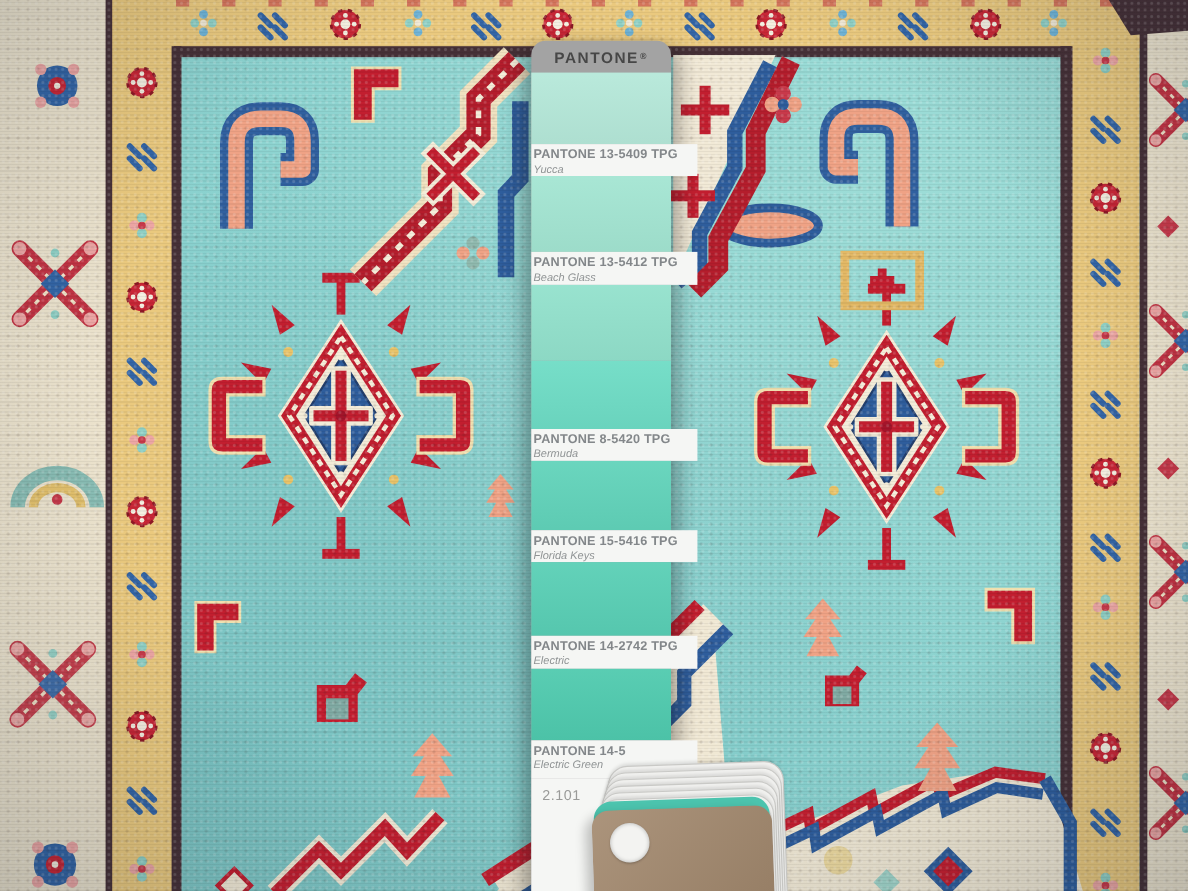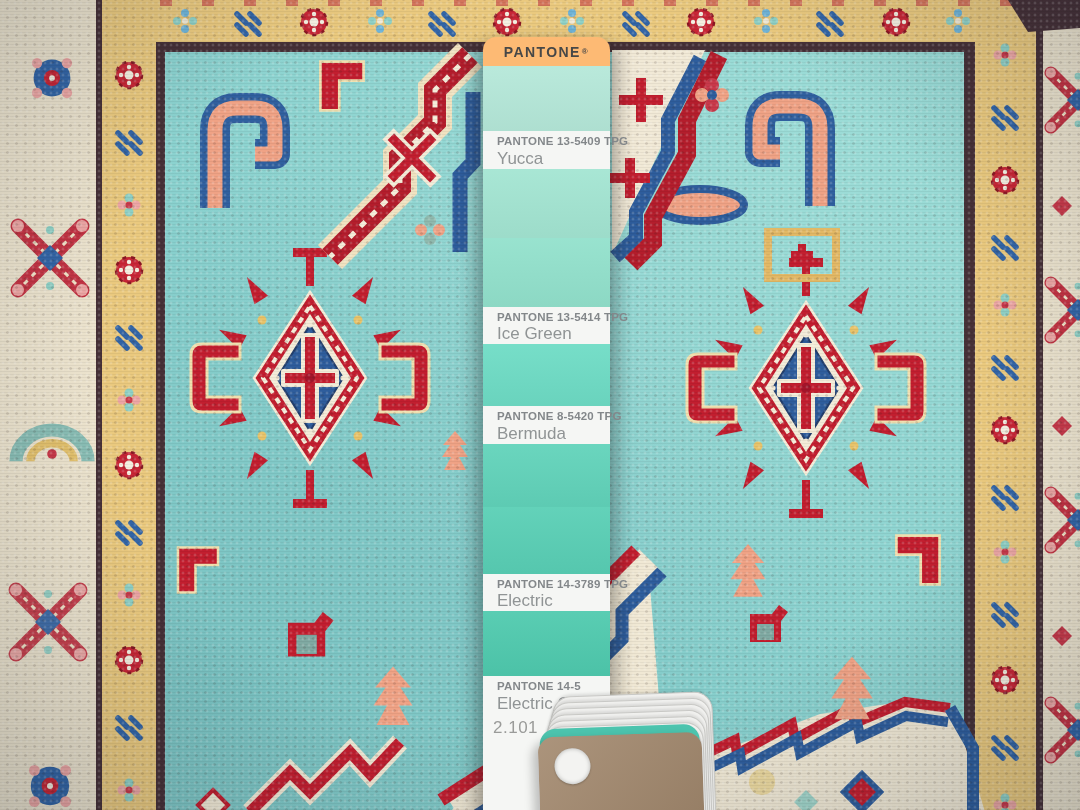--- a/index.html
+++ b/index.html
@@ -24,32 +24,32 @@
   .rug-svg{left:0;top:0;}
   .texture{left:0;top:0;width:1080px;height:810px;pointer-events:none;
     background-image:
       radial-gradient(rgba(255,255,255,.16) 1px, transparent 1.8px),
       radial-gradient(rgba(55,35,30,.13) 1px, transparent 1.8px),
       repeating-linear-gradient(0deg, rgba(0,0,0,.05) 0 1px, transparent 1px 3px);
     background-size:6px 6px,9px 9px,auto;background-position:0 0,3px 4px,0 0;}
   .vignette{left:0;top:0;width:1080px;height:810px;pointer-events:none;
     background:radial-gradient(ellipse at 50% 45%, transparent 58%, rgba(15,25,35,.20) 100%);}
   
-  .strip{left:483px;top:37px;width:127px;height:773px;background:#fdba74;
+  .strip{left:483px;top:37px;width:127px;height:773px;background:#a3a3a3;
          border-radius:13px 13px 0 0;display:flex;flex-direction:column;
          box-shadow:-9px 7px 16px rgba(25,25,25,.30), 9px 7px 16px rgba(25,25,25,.28);}
   .strip-header{height:29px;display:flex;align-items:center;justify-content:center;
          color:#474747;font-weight:bold;font-size:14px;letter-spacing:1.4px;}
   .strip-header sup{font-size:8px;font-weight:bold;margin-left:1px;}
   .swatch{width:127px;background-image:linear-gradient(rgba(255,255,255,.06),rgba(0,0,0,.04));}
-  .slabel{width:127px;box-sizing:border-box;padding:4px 0 0 14px;line-height:1.18;background:#f5f6f4;}
+  .slabel{width:151px;box-sizing:border-box;padding:4px 0 0 2px;line-height:1.18;background:#f5f6f4;}
   .slabel .code{font-size:11.5px;font-weight:bold;color:#83878a;letter-spacing:.2px;white-space:nowrap;}
-  .slabel .name{font-size:17px;color:#909495;white-space:nowrap;}
+  .slabel .name{font-size:10px;color:#909495;white-space:nowrap;font-style:italic;}
   .strip-footer{flex:1;position:relative;background:#f5f6f4;}
-  .page-num{position:absolute;left:10px;top:7px;font-size:17px;color:#9a9b99;letter-spacing:.5px;}
+  .page-num{position:absolute;left:10px;top:7px;font-size:13px;color:#9a9b99;letter-spacing:.5px;}
   
   .stack{left:534px;top:680px;width:200px;height:140px;transform:rotate(-2deg);}
   .card-edge{position:absolute;width:158px;height:150px;border-radius:18px;
              background:#f1f1ef;border:1px solid #c9c9c6;box-shadow:0 -2px 3px rgba(0,0,0,.10);}
   .card-teal{position:absolute;left:6px;top:46px;width:160px;height:100px;border-radius:16px;background:#4cc4ae;}
   .card-brown{position:absolute;left:4px;top:54px;width:164px;height:96px;border-radius:16px;
              background-image:linear-gradient(135deg, rgba(255,255,255,.10), rgba(0,0,0,.08));
              box-shadow:-6px 4px 10px rgba(0,0,0,.22);}
   .hole{position:absolute;left:16px;top:12px;width:36px;height:36px;border-radius:50%;background:#f3f3f1;
         box-shadow:inset 0 0 4px rgba(0,0,0,.28), 0 1px 2px rgba(0,0,0,.22);}
@@ -351,38 +351,42 @@
         <sup>®</sup>
     </div>
 
     <div class="swatch" style="height: 65px; background-color: rgb(181, 232, 217);"></div>
     <div class="slabel">
       <div class="code">PANTONE 13-5409 TPG</div>
       <div class="name">Yucca</div>
     </div>
 
     <div class="swatch" style="height: 69px; background-color: rgb(163, 229, 210);"></div>
+    <div class="slabel">
+      <div class="code">PANTONE 13-5412 TPG</div>
+      <div class="name">Beach Glass</div>
+    </div>
 
     <div class="swatch" style="height: 69px; background-color: rgb(146, 225, 204);"></div>
-    <div class="slabel">
-      <div class="code">PANTONE 13-5414 TPG</div>
-      <div class="name">Ice Green</div>
-    </div>
 
     <div class="swatch" style="height: 62px; background-color: rgb(110, 220, 197);"></div>
     <div class="slabel">
       <div class="code">PANTONE 8-5420 TPG</div>
       <div class="name">Bermuda</div>
     </div>
 
     <div class="swatch" style="height: 63px; background-color: rgb(97, 211, 186);"></div>
+    <div class="slabel">
+      <div class="code">PANTONE 15-5416 TPG</div>
+      <div class="name">Florida Keys</div>
+    </div>
 
     <div class="swatch" style="height: 67px; background-color: rgb(89, 207, 181);"></div>
     <div class="slabel">
-      <div class="code">PANTONE 14-3789 TPG</div>
+      <div class="code">PANTONE 14-2742 TPG</div>
       <div class="name">Electric</div>
     </div>
 
     <div class="swatch" style="height: 65px; background-color: rgb(79, 202, 174);"></div>
     <div class="slabel" style="height:35px">
       <div class="code">PANTONE 14-5</div>
       <div class="name">Electric Green</div>
     </div>
 
     <div class="strip-footer">

